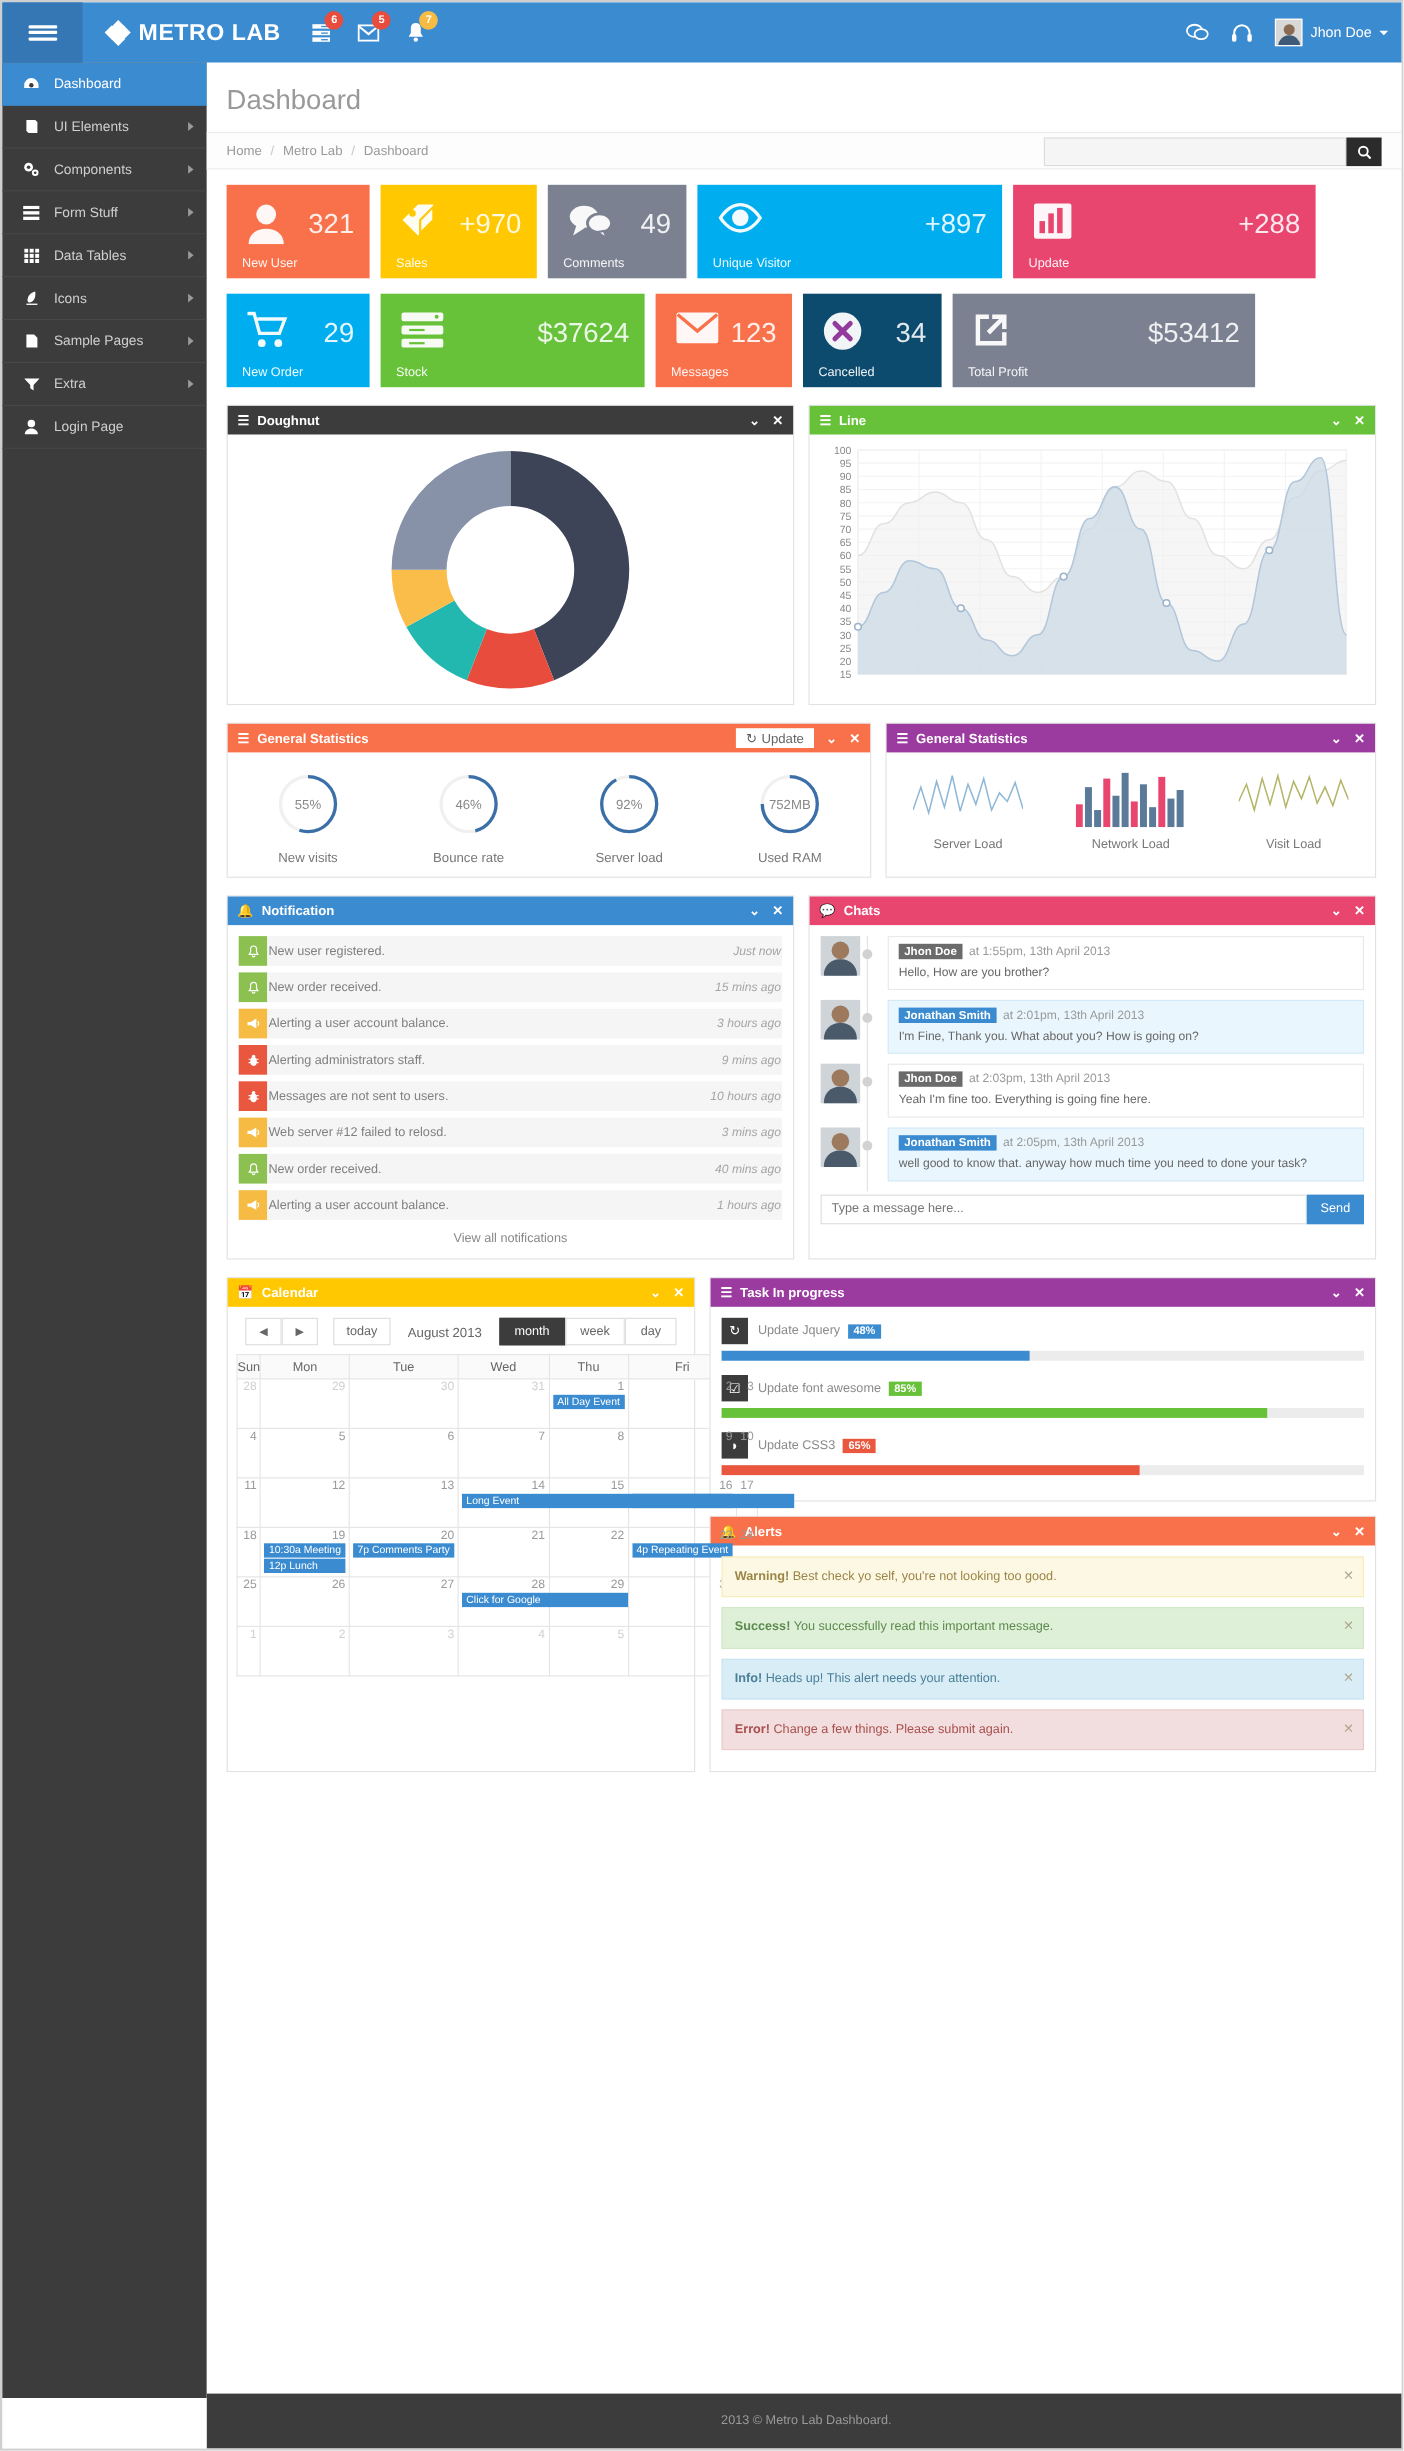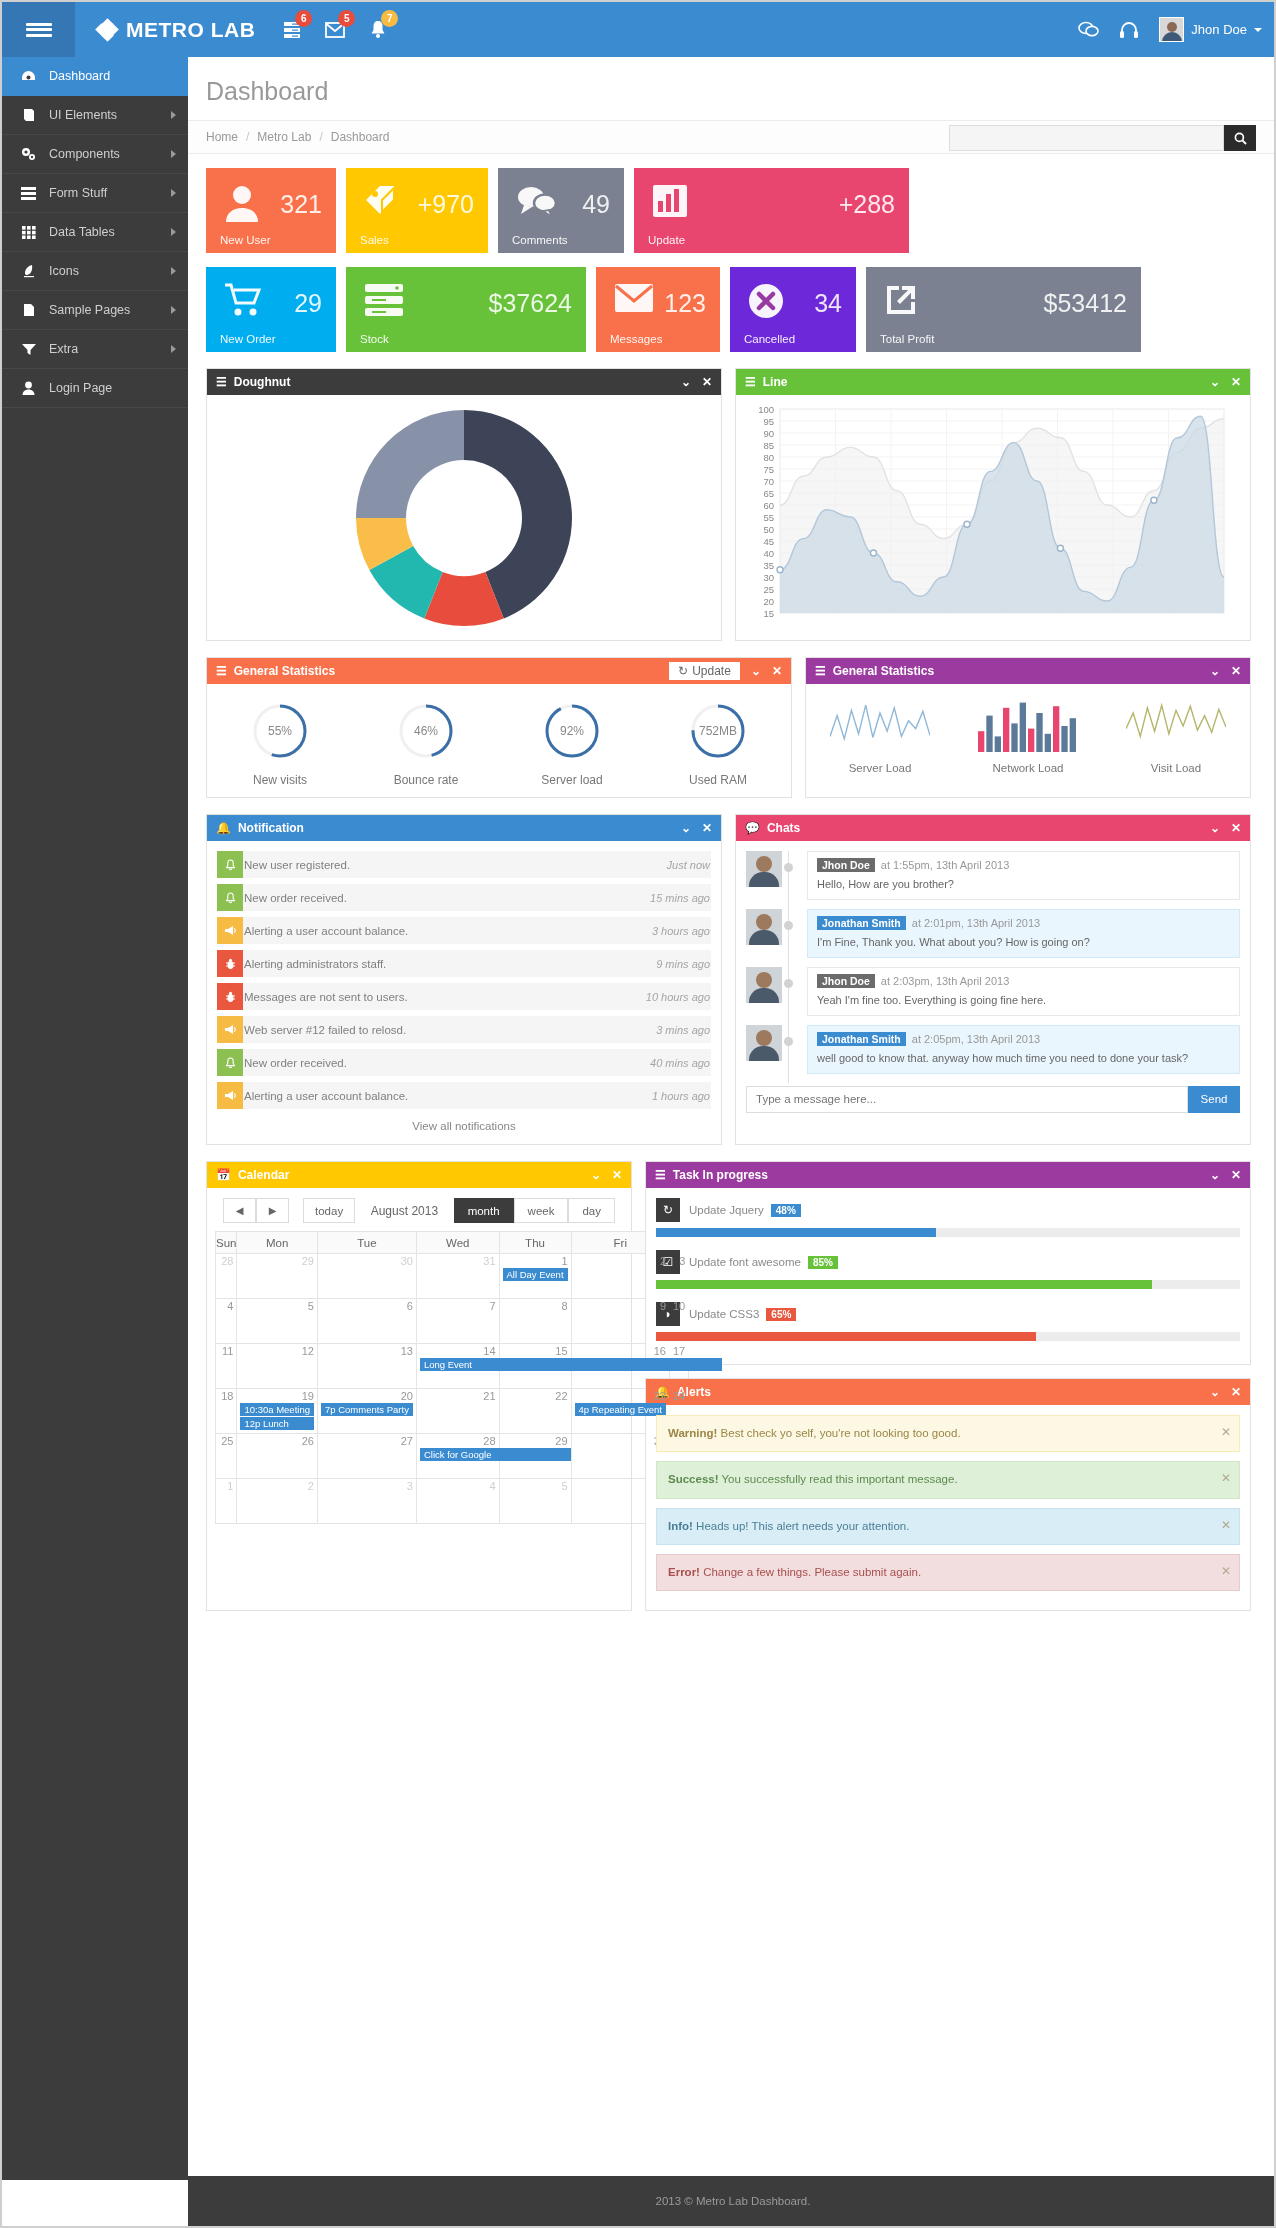--- a/index.html
+++ b/index.html
@@ -371,20 +371,28 @@
         <div class="tile" style="background: rgb(123, 129, 144); width: 126px;">
           <span class="ticon"><svg width="42" height="34" viewBox="0 0 42 34">
               <ellipse cx="15" cy="13" rx="13" ry="10" fill="#fff"></ellipse>
               <path d="M8 21 L5 30 L16 23z" fill="#fff"></path>
               <ellipse cx="29" cy="19" rx="11" ry="8.5" fill="#fff" stroke="#7b8190" stroke-width="2.5"></ellipse>
               <path d="M33 26 L36 33 L27 27z" fill="#fff" stroke="#7b8190" stroke-width="2"></path>
             </svg></span>
           <span class="tval">49</span>
           <span class="tlab">Comments</span>
         </div>
+        <div class="tile" style="background: rgb(0, 174, 239); width: 277px;">
+          <span class="ticon"><svg width="42" height="28" viewBox="0 0 42 28">
+              <path d="M21 2C10 2 3 14 3 14s7 12 18 12 18-12 18-12S32 2 21 2z" fill="none" stroke="#fff" stroke-width="3"></path>
+              <circle cx="21" cy="14" r="7.5" fill="#fff"></circle>
+            </svg></span>
+          <span class="tval">+897</span>
+          <span class="tlab">Unique Visitor</span>
+        </div>
         <div class="tile" style="background: rgb(232, 69, 111); width: 275px;">
           <span class="ticon"><svg width="36" height="34" viewBox="0 0 36 34">
               <rect x="1" y="1" width="34" height="32" rx="2" fill="#fff"></rect>
               <rect x="6" y="17" width="5" height="11" fill="#e8456f"></rect>
               <rect x="14" y="10" width="5" height="18" fill="#e8456f"></rect>
               <rect x="22" y="5" width="5" height="23" fill="#e8456f"></rect>
             </svg></span>
           <span class="tval">+288</span>
           <span class="tlab">Update</span>
         </div>
@@ -412,21 +420,21 @@
           <span class="tlab">Stock</span>
         </div>
         <div class="tile" style="background: rgb(249, 113, 74); width: 124px;">
           <span class="ticon"><svg width="40" height="30" viewBox="0 0 40 30">
               <rect x="1" y="1" width="38" height="28" rx="2" fill="#fff"></rect>
               <path d="M2 3 L20 18 L38 3" fill="none" stroke="#f9714a" stroke-width="3"></path>
             </svg></span>
           <span class="tval">123</span>
           <span class="tlab">Messages</span>
         </div>
-        <div class="tile" style="background: #6d28d9; width: 126px;">
+        <div class="tile" style="background: #0c4a6e; width: 126px;">
           <span class="ticon"><svg width="36" height="36" viewBox="0 0 36 36">
               <circle cx="18" cy="18" r="17" fill="#fff"></circle>
               <path d="M11 11 L25 25 M25 11 L11 25" stroke="#9b3ba0" stroke-width="4.5" stroke-linecap="round"></path>
             </svg></span>
           <span class="tval">34</span>
           <span class="tlab">Cancelled</span>
         </div>
         <div class="tile" style="background: rgb(123, 129, 144); width: 275px;">
           <span class="ticon"><svg width="34" height="34" viewBox="0 0 34 34">
               <path d="M3 3 h12 v4 H7 v20 h20 v-8 h4 v12 H3z" fill="#fff"></path>

